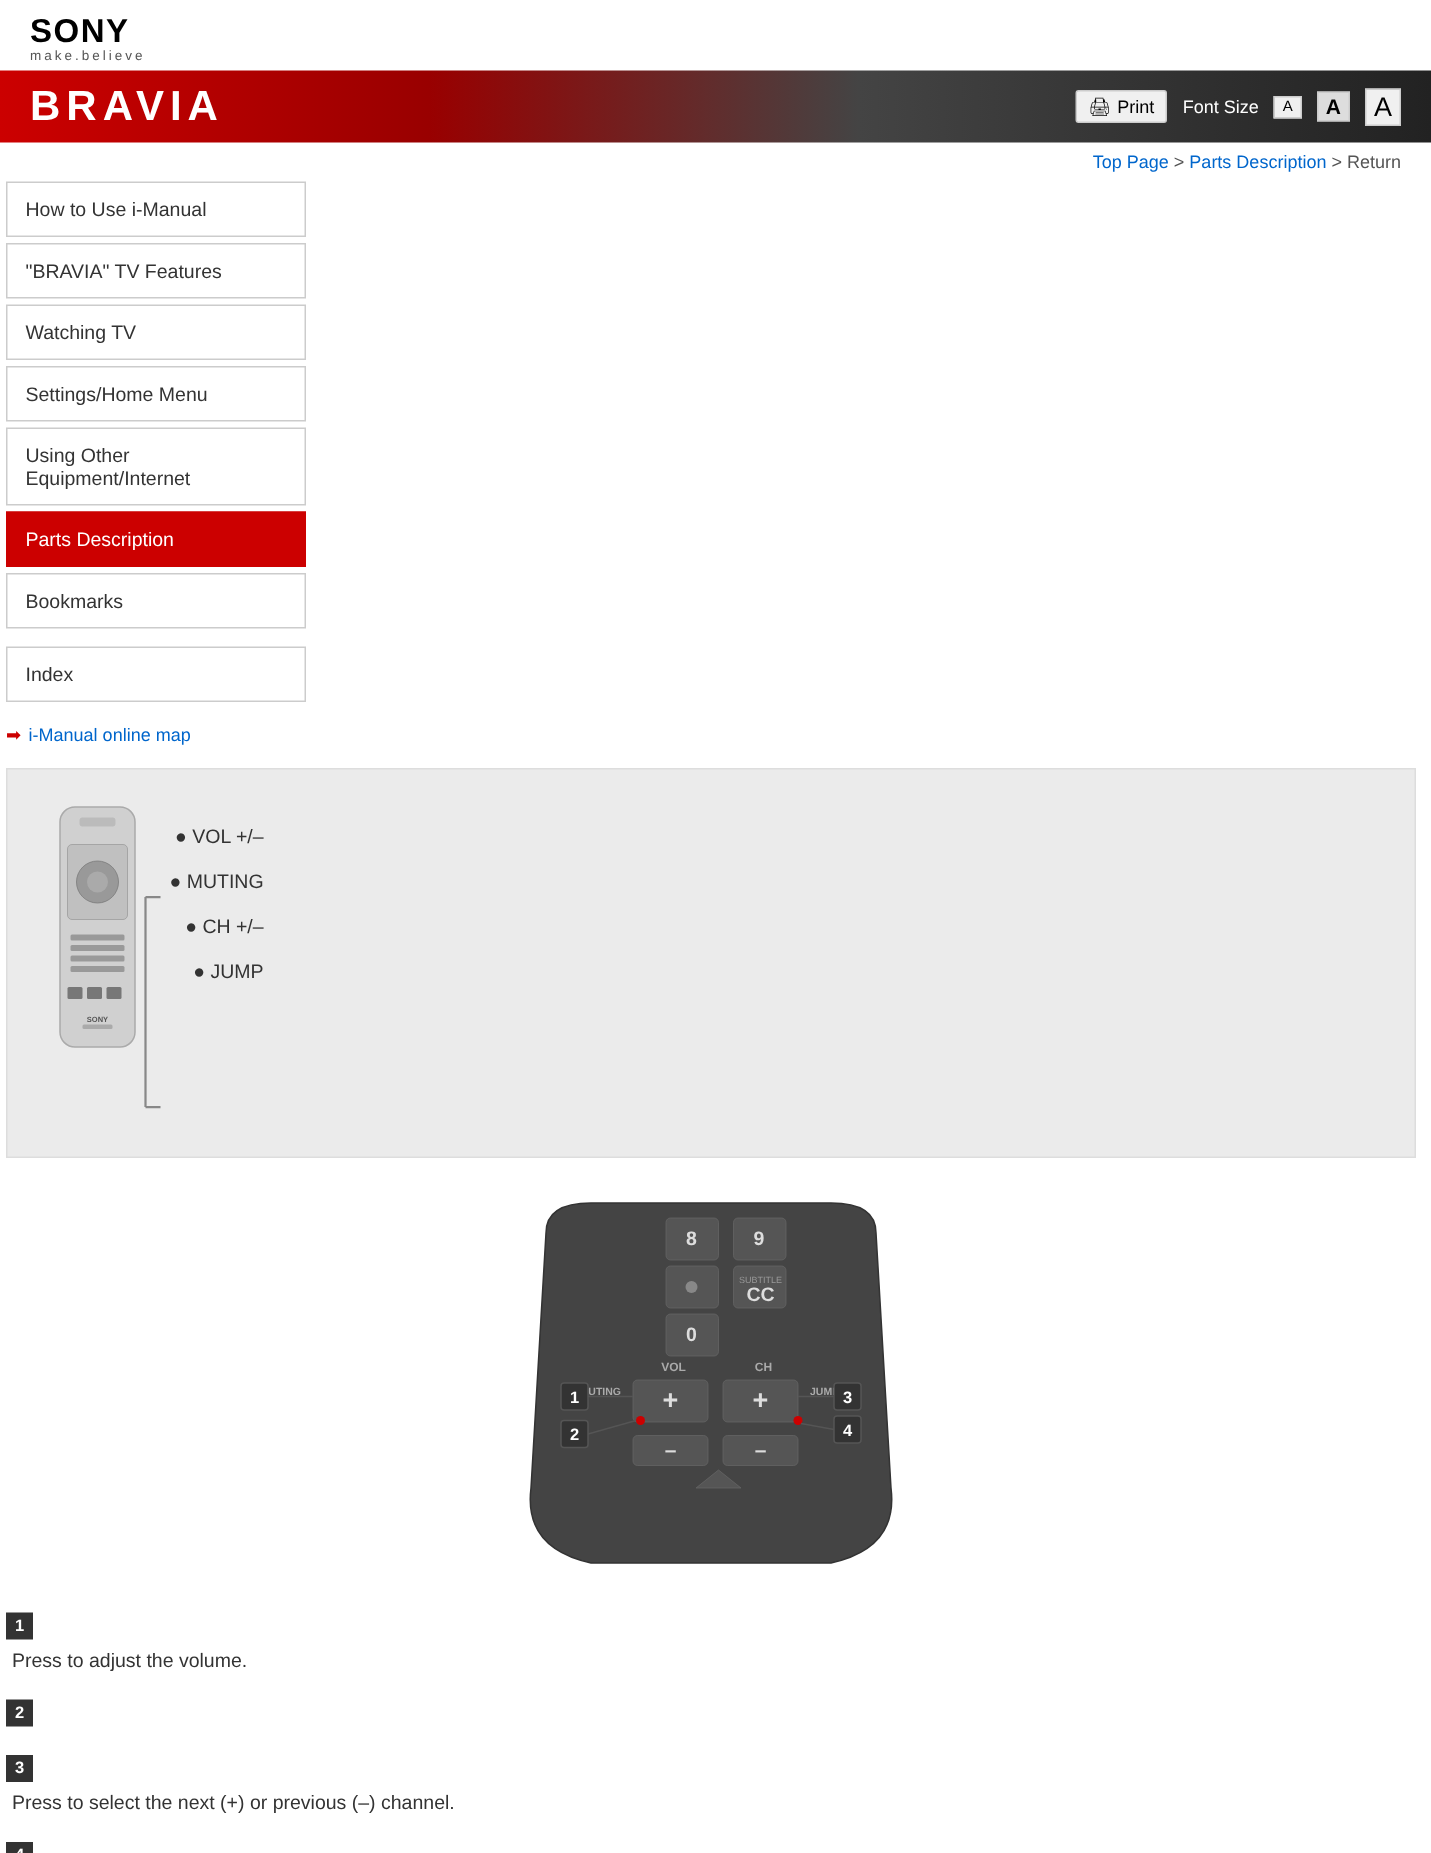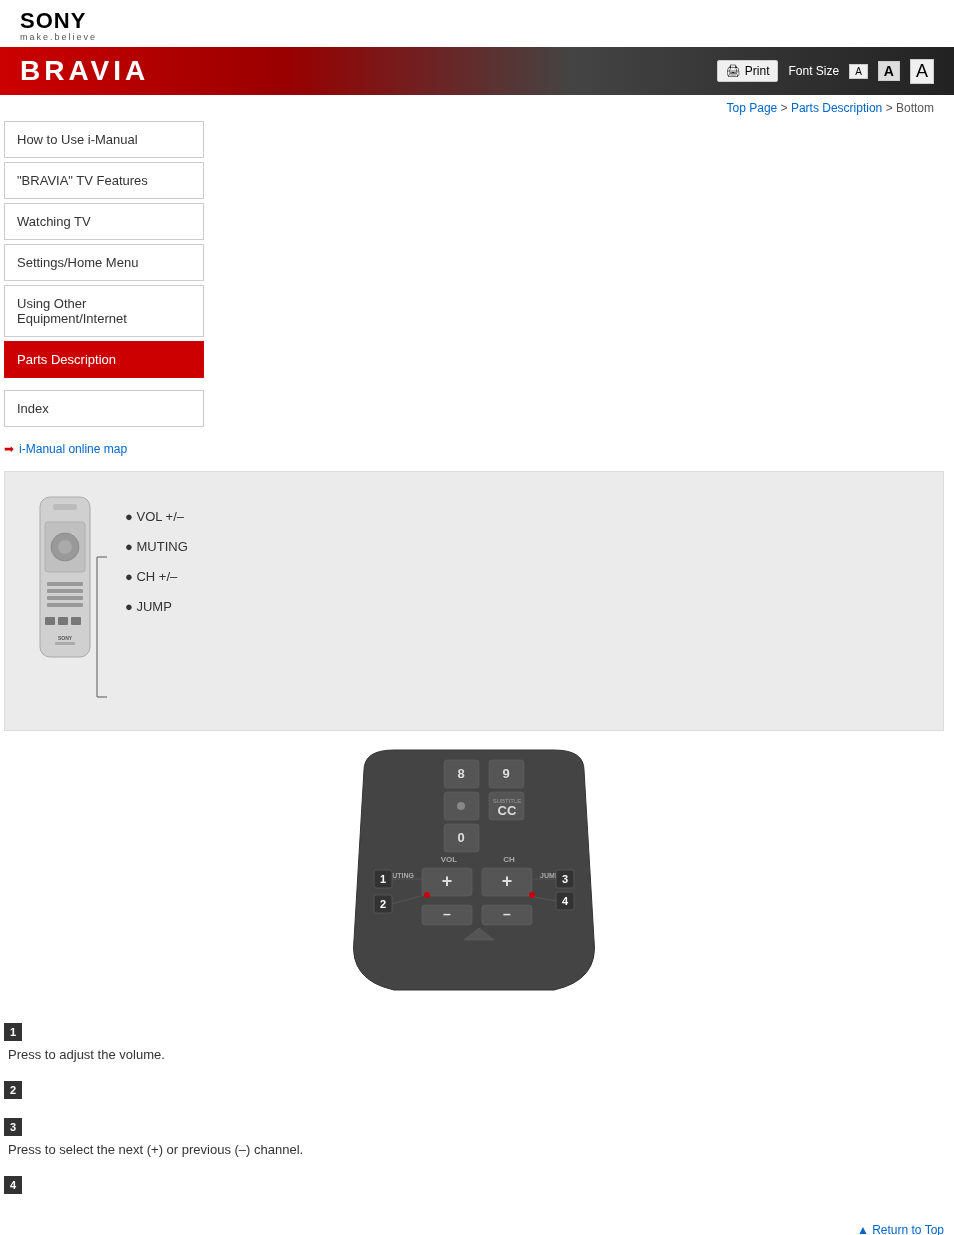--- a/index.html
+++ b/index.html
@@ -115,22 +115,23 @@
     .content {
       flex: 1;
     }
 
     
     .remote-section {
       background: #ebebeb;
       border: 1px solid #ddd;
       padding: 20px;
       display: flex;
-      gap: 20px;
-      margin-bottom: 9px;
+      gap: 8px;
+      margin-bottom: 20px;
+      text-align: right;
     }
 
     
     .remote-drawing {
       width: 80px;
       flex-shrink: 0;
     }
     .remote-svg { width: 80px; }
 
     .remote-labels {
@@ -230,32 +231,33 @@
     <button class="font-btn medium">A</button>
     <button class="font-btn large">A</button>
   </div>
 </div>
 
 <div class="breadcrumb">
   <a href="#">Top Page</a>
   <span> &gt; </span>
   <a href="#">Parts Description</a>
   <span> &gt; </span>
-  <span>Bottom</span>
+  <span>Return</span>
 </div>
 
 <div class="main-layout">
 
   <div class="sidebar">
     <div class="sidebar-item">How to Use i-Manual</div>
     <div class="sidebar-item">"BRAVIA" TV Features</div>
     <div class="sidebar-item">Watching TV</div>
     <div class="sidebar-item">Settings/Home Menu</div>
     <div class="sidebar-item">Using Other Equipment/Internet</div>
     <div class="sidebar-item active">Parts Description</div>
+    <div class="sidebar-item">Bookmarks</div>
     <div class="sidebar-index">Index</div>
     <a class="sidebar-link" href="#">
       <span class="arrow-icon">➡</span>
       <span>i-Manual online map</span>
     </a>
   </div>
 
   <div class="content">
 
     <div class="remote-section">

